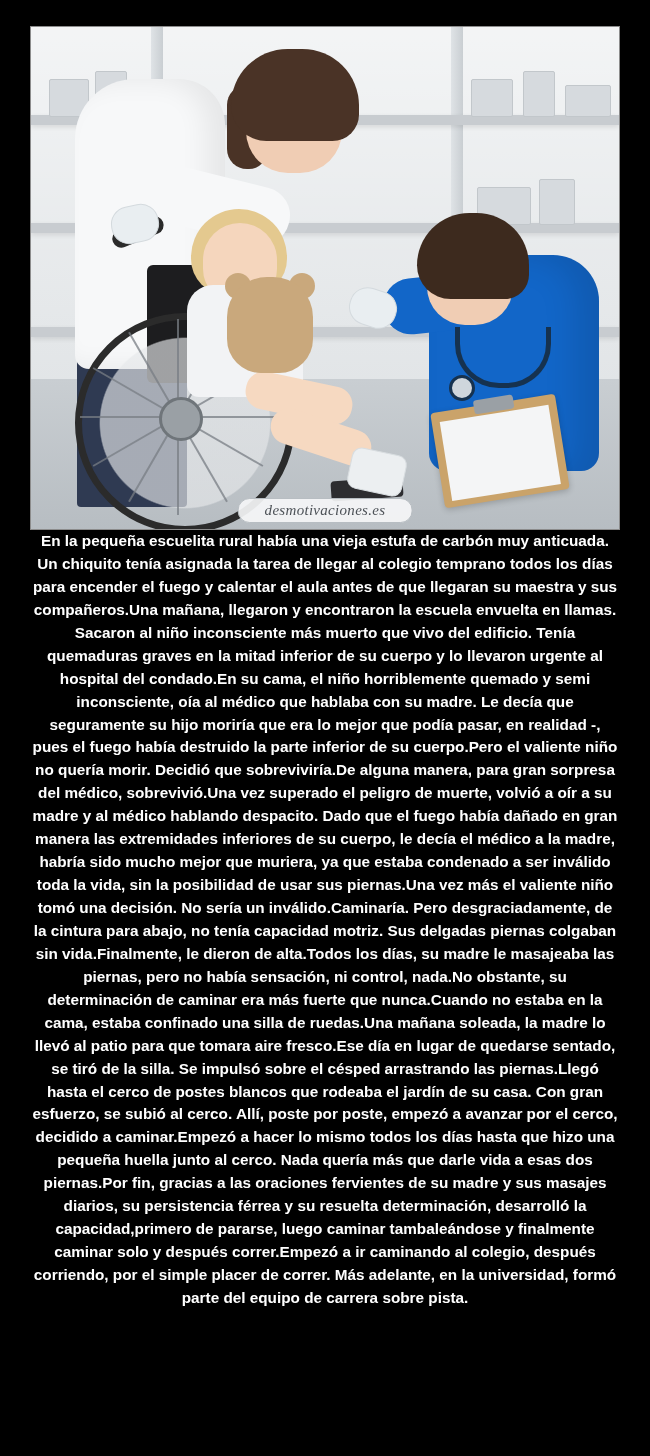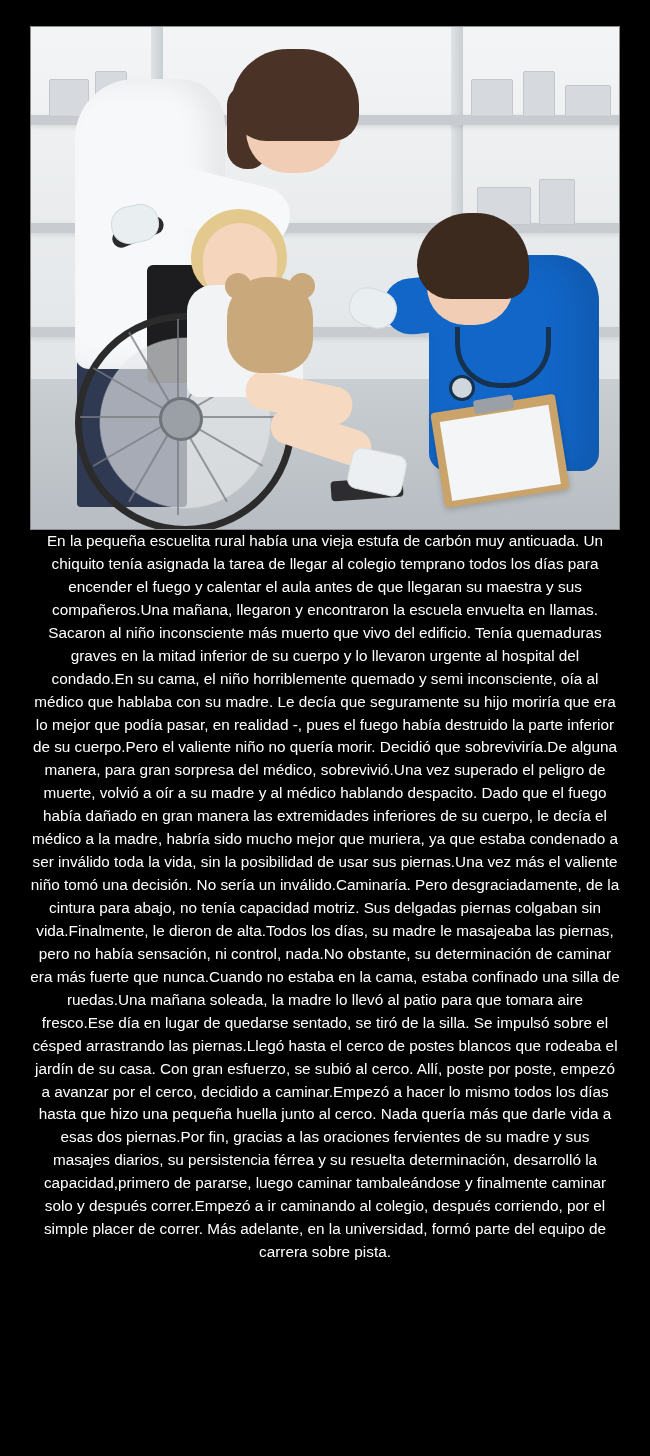--- a/index.html
+++ b/index.html
@@ -345,21 +345,21 @@
     font-size: 33px;
     font-weight: 400;
     letter-spacing: 0.5px;
     color: #ffffff;
   }
   .story {
     margin: 0;
     text-align: center;
     font-size: 15.3px;
     line-height: 1.5;
-    font-weight: normal;
+    font-weight: bold;
     color: #ffffff;
   }
 </style>
 </head>
 <body>
 
 <div class="poster">
 
   <div class="photo-frame">
     <div class="photo">
@@ -423,17 +423,18 @@
       <div class="glove g2"></div>
       <div class="doc-head"></div>
       <div class="doc-hair"></div>
       <div class="steth"></div>
       <div class="steth-bell"></div>
       <div class="clipboard">
         <div class="clipboard-paper"></div>
         <div class="clipboard-clip"></div>
       </div>
 
+      <div class="watermark">desmotivaciones.es</div>
     </div>
   </div>
 
   <p class="story">En la pequeña escuelita rural había una vieja estufa de carbón muy anticuada. Un chiquito tenía asignada la tarea de llegar al colegio temprano todos los días para encender el fuego y calentar el aula antes de que llegaran su maestra y sus compañeros.Una mañana, llegaron y encontraron la escuela envuelta en llamas. Sacaron al niño inconsciente más muerto que vivo del edificio. Tenía quemaduras graves en la mitad inferior de su cuerpo y lo llevaron urgente al hospital del condado.En su cama, el niño horriblemente quemado y semi inconsciente, oía al médico que hablaba con su madre. Le decía que seguramente su hijo moriría que era lo mejor que podía pasar, en realidad -, pues el fuego había destruido la parte inferior de su cuerpo.Pero el valiente niño no quería morir. Decidió que sobreviviría.De alguna manera, para gran sorpresa del médico, sobrevivió.Una vez superado el peligro de muerte, volvió a oír a su madre y al médico hablando despacito. Dado que el fuego había dañado en gran manera las extremidades inferiores de su cuerpo, le decía el médico a la madre, habría sido mucho mejor que muriera, ya que estaba condenado a ser inválido toda la vida, sin la posibilidad de usar sus piernas.Una vez más el valiente niño tomó una decisión. No sería un inválido.Caminaría. Pero desgraciadamente, de la cintura para abajo, no tenía capacidad motriz. Sus delgadas piernas colgaban sin vida.Finalmente, le dieron de alta.Todos los días, su madre le masajeaba las piernas, pero no había sensación, ni control, nada.No obstante, su determinación de caminar era más fuerte que nunca.Cuando no estaba en la cama, estaba confinado una silla de ruedas.Una mañana soleada, la madre lo llevó al patio para que tomara aire fresco.Ese día en lugar de quedarse sentado, se tiró de la silla. Se impulsó sobre el césped arrastrando las piernas.Llegó hasta el cerco de postes blancos que rodeaba el jardín de su casa. Con gran esfuerzo, se subió al cerco. Allí, poste por poste, empezó a avanzar por el cerco, decidido a caminar.Empezó a hacer lo mismo todos los días hasta que hizo una pequeña huella junto al cerco. Nada quería más que darle vida a esas dos piernas.Por fin, gracias a las oraciones fervientes de su madre y sus masajes diarios, su persistencia férrea y su resuelta determinación, desarrolló la capacidad,primero de pararse, luego caminar tambaleándose y finalmente caminar solo y después correr.Empezó a ir caminando al colegio, después corriendo, por el simple placer de correr. Más adelante, en la universidad, formó parte del equipo de carrera sobre pista.</p>
 </div>
 
 </body></html>

